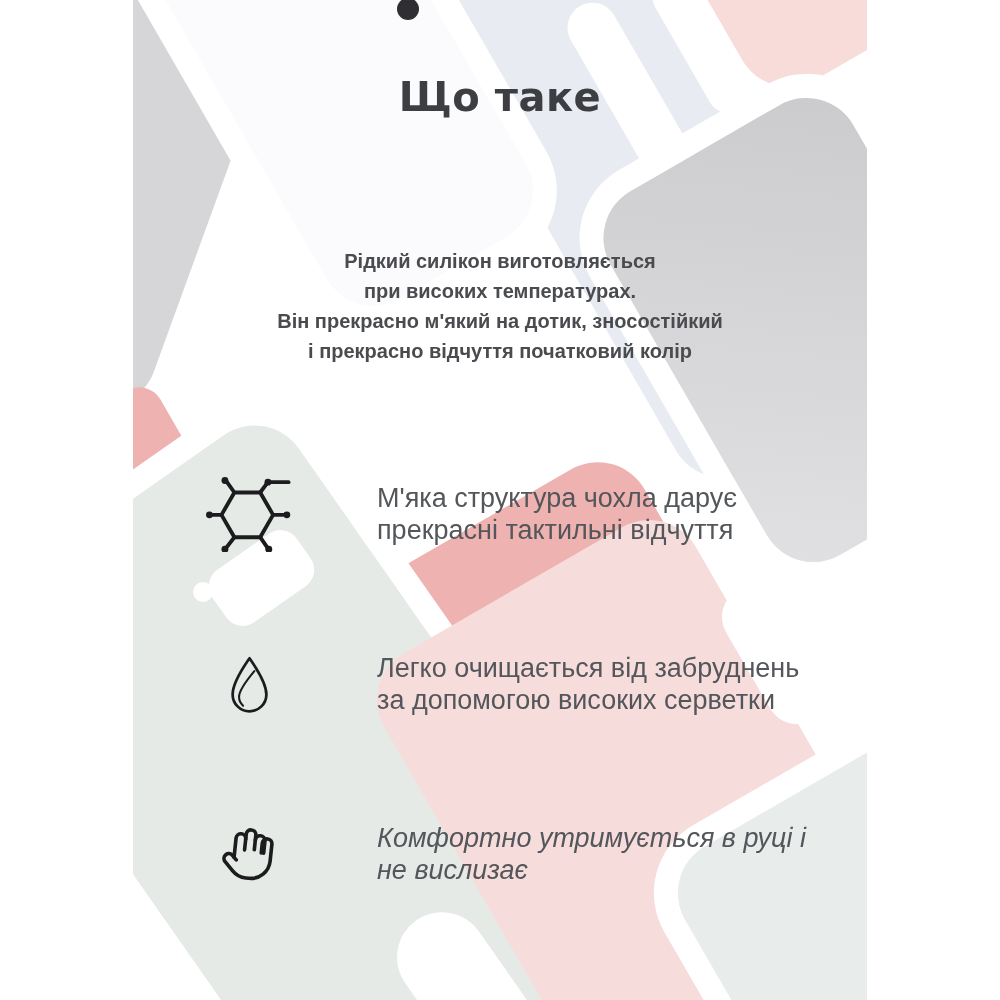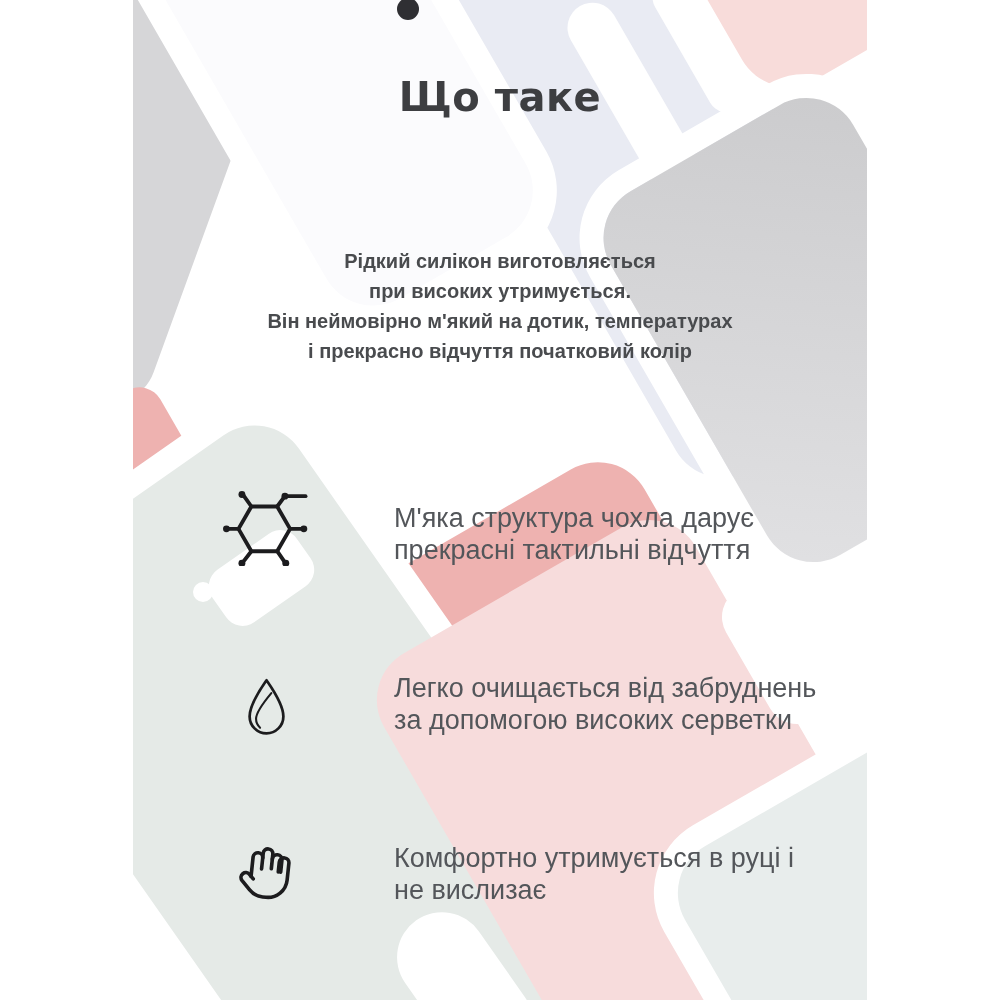--- a/index.html
+++ b/index.html
@@ -30,22 +30,22 @@
   .case-pink{left:350px;top:550px;width:360px;height:600px;transform:rotate(-30deg);background:#f7dcdc;}
   .pink-cam{left:611px;top:580px;width:62px;height:150px;border-radius:31px;transform:rotate(-30deg);}
   .case-pale{left:610px;top:770px;width:300px;height:420px;transform:rotate(-30deg);background:#e8edec;}
 
   
   .title{position:absolute;left:0;top:74px;width:1000px;text-align:center;
          font-family:"DejaVu Sans",sans-serif;font-weight:800;font-size:40px;line-height:46px;
          color:#3d3e41;letter-spacing:0.5px;}
   .intro{position:absolute;left:0;top:246px;width:1000px;text-align:center;
          font-weight:bold;font-size:20px;line-height:30px;color:#494b4e;}
-  .feature{position:absolute;left:222px;width:640px;height:104px;display:flex;align-items:flex-end;}
-  .f1{top:462px;} .f2{top:632px;} .f3{top:802px;}
+  .feature{position:absolute;left:205px;width:640px;height:104px;display:flex;align-items:center;}
+  .f1{top:462px;} .f2{top:632px;} .f3{top:802px;font-style:italic;}
   .icon-box{width:88px;display:flex;justify-content:center;align-items:center;flex:0 0 88px;}
   .feature-text{margin-left:84px;white-space:pre-line;font-size:27px;line-height:32px;color:#53565a;}
   svg{display:block;}
 </style>
 </head>
 <body>
 
 <div class="stage">
 
   <div class="bg">
@@ -68,22 +68,22 @@
     <div class="pill pink-cam"></div>
     <div class="case case-pale ring"></div>
   </div>
 
   <div class="title">
     <div>Що таке</div>
   </div>
 
   <div class="intro">
     <div>Рідкий силікон виготовляється</div>
-    <div>при високих утримується.</div>
-    <div>Він неймовірно м'який на дотик, температурах</div>
+    <div>при високих температурах.</div>
+    <div>Він прекрасно м'який на дотик, зносостійкий</div>
     <div>і прекрасно відчуття початковий колір</div>
   </div>
 
   <div class="feature f1">
     <div class="icon-box">
       <svg width="86" height="76" viewBox="0 0 100 88" fill="none" stroke="#1c1c1e" stroke-width="4.5" stroke-linecap="round" stroke-linejoin="round">
         <polygon points="33,19 63,19 78,45 63,71 33,71 18,45"></polygon>
         <line x1="33" y1="19" x2="23" y2="5"></line>
         <line x1="63" y1="19" x2="72" y2="7"></line>
         <line x1="72" y1="7" x2="96" y2="7"></line>

